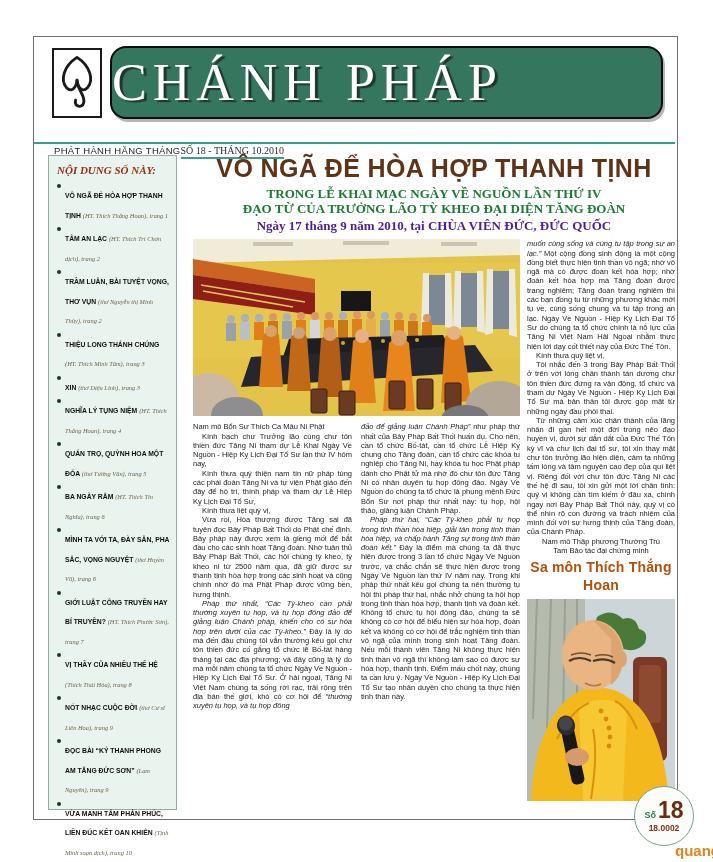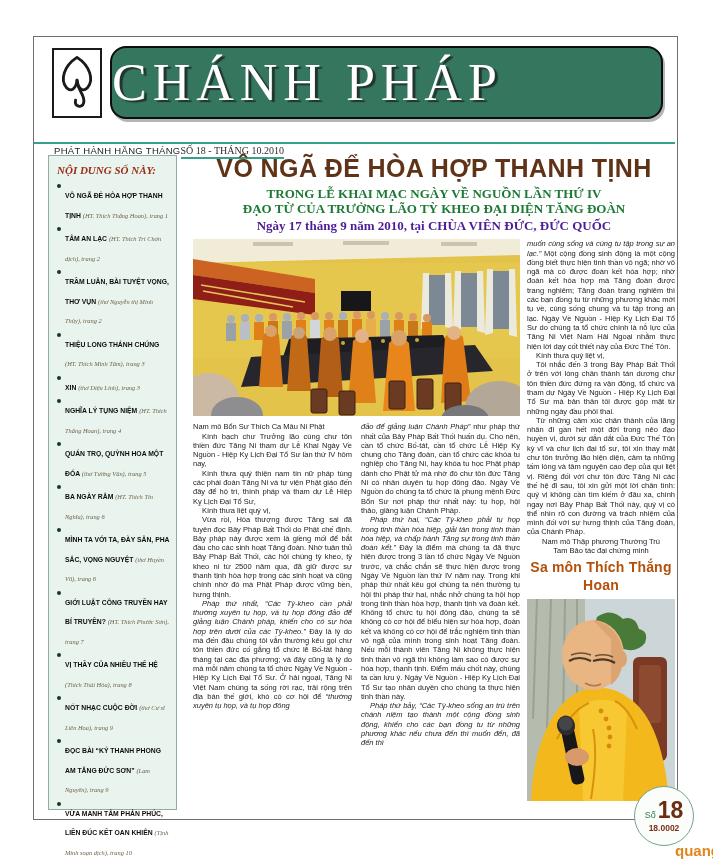--- a/index.html
+++ b/index.html
@@ -39,21 +39,21 @@
   .body-col p{margin:0;text-indent:9px;}
   .body-col p.noindent{text-indent:0;}
   .body-col p.center{text-align:center;text-indent:0;}
   .body-col p.sig{text-align:center;text-indent:0;font-weight:bold;color:#b4500a;font-size:14px;margin-top:4px;letter-spacing:.2px;}
   .ital{font-style:italic;}
   .photo2{display:block;width:148px;height:202px;margin-top:5px;}
 
   
   .issue-badge{position:absolute;left:634px;top:786px;width:58px;height:58px;border-radius:50%;background:#fafdf9;border:1px solid #74a48c;display:flex;flex-direction:column;align-items:center;justify-content:center;z-index:5;}
   .badge-line{display:flex;align-items:baseline;gap:2px;}
-  .so{color:#2a7a4a;font-weight:normal;font-size:9px;}
+  .so{color:#2a7a4a;font-weight:bold;font-size:9px;}
   .num{color:#6b2c10;font-weight:bold;font-size:23px;line-height:1;}
   .bdate{color:#7a3018;font-weight:bold;font-size:8.5px;margin-top:1px;}
   .site{position:absolute;left:675px;top:842px;font-family:Liberation Sans, sans-serif;font-weight:bold;font-size:15px;color:#e2861c;z-index:5;}
 </style>
 </head>
 <body>
 
 <div class="page">
   <div class="page-border"></div>
 
@@ -210,21 +210,20 @@
               <p class="noindent"><span>Nam mô Bổn Sư Thích Ca Mâu Ni Phật</span></p>
               <p><span>Kính bạch chư Trưởng lão cùng chư tôn thiền đức Tăng Ni tham dự Lễ Khai Ngày Về Nguồn - Hiệp Kỵ Lịch Đại Tổ Sư lần thứ IV hôm nay,</span></p>
               <p><span>Kính thưa quý thiện nam tín nữ pháp tùng các phái đoàn Tăng Ni và tự viện Phật giáo đến đây để hộ trì, thính pháp và tham dự Lễ Hiệp Kỵ Lịch Đại Tổ Sư,</span></p>
               <p><span>Kính thưa liệt quý vị,</span></p>
               <p><span>Vừa rồi, Hòa thượng được Tăng sai đã tuyên đọc Bảy Pháp Bất Thối do Phật chế định. Bảy pháp này được xem là giềng mối để bắt đầu cho các sinh hoạt Tăng đoàn. Nhờ tuân thủ Bảy Pháp Bất Thối, các hội chúng tỳ kheo, tỳ kheo ni từ 2500 năm qua, đã giữ được sự thanh tịnh hòa hợp trong các sinh hoạt và cũng chính nhờ đó mà Phật Pháp được vững bền, hưng thịnh.</span></p>
               <p><span class="ital">Pháp thứ nhất, “Các Tỳ-kheo cần phải thường xuyên tụ họp, và tụ họp đông đảo để giảng luận Chánh pháp, khiến cho có sự hòa hợp trên dưới của các Tỳ-kheo.”</span><span> Đây là lý do mà đến đâu chúng tôi vẫn thường kêu gọi chư tôn thiền đức cố gắng tổ chức lễ Bố-tát hàng tháng tại các địa phương; và đây cũng là lý do mà mỗi năm chúng ta tổ chức Ngày Về Nguồn - Hiệp Kỵ Lịch Đại Tổ Sư. Ở hải ngoại, Tăng Ni Việt Nam chúng ta sống rời rạc, trải rộng trên địa bàn thế giới, khó có cơ hội để </span><span class="ital">“thường xuyên tụ họp, và tụ họp đông</span></p>
             </div>
           <div class="body-col">
               <p class="noindent"><span class="ital">đảo để giảng luận Chánh Pháp”</span><span> như pháp thứ nhất của Bảy Pháp Bất Thối huấn dụ. Cho nên, cần tổ chức Bố-tát, cần tổ chức Lễ Hiệp Kỵ chung cho Tăng đoàn, cần tổ chức các khóa tu nghiệp cho Tăng Ni, hay khóa tu học Phật pháp dành cho Phật tử mà nhờ đó chư tôn đức Tăng Ni có nhân duyên tụ họp đông đảo. Ngày Về Nguồn do chúng ta tổ chức là phụng mệnh Đức Bổn Sư nơi pháp thứ nhất này: tụ họp, hội thảo, giảng luận Chánh Pháp.</span></p>
               <p><span class="ital">Pháp thứ hai, “Các Tỳ-kheo phải tụ họp trong tinh thần hòa hiệp, giải tán trong tinh thần hòa hiệp, và chấp hành Tăng sự trong tinh thần đoàn kết.”</span><span> Đây là điểm mà chúng ta đã thực hiện được trong 3 lần tổ chức Ngày Về Nguồn trước, và chắc chắn sẽ thực hiện được trong Ngày Về Nguồn lần thứ IV năm nay. Trong khi pháp thứ nhất kêu gọi chúng ta nên thường tụ hội thì pháp thứ hai, nhắc nhở chúng ta hội họp trong tinh thần hòa hợp, thanh tịnh và đoàn kết. Không tổ chức tụ hội đông đảo, chúng ta sẽ không có cơ hội để biểu hiện sự hòa hợp, đoàn kết và không có cơ hội để trắc nghiệm tinh thần vô ngã của mình trong sinh hoạt Tăng đoàn. Nếu mỗi thành viên Tăng Ni không thực hiện tinh thần vô ngã thì không làm sao có được sự hòa hợp, thanh tịnh. Điểm mấu chốt này, chúng ta cần lưu ý. Ngày Về Nguồn - Hiệp Kỵ Lịch Đại Tổ Sư tạo nhân duyên cho chúng ta thực hiện tinh thần này.</span></p>
-              <p><span class="ital">Pháp thứ bảy, “Các Tỳ-kheo sống an trú trên chánh niệm tạo thành một cộng đồng sinh động, khiến cho các bạn đồng tu từ những phương khác nếu chưa đến thì muốn đến, đã đến thì</span></p>
             </div>
         </div>
       </div>
       <div class="body-col col3">
         <div>
             <p class="noindent"><span class="ital">muốn cùng sống và cùng tu tập trong sự an lạc.”</span><span> Một cộng đồng sinh động là một cộng đồng biết thực hiện tinh thần vô ngã; nhờ vô ngã mà có được đoàn kết hòa hợp; nhờ đoàn kết hòa hợp mà Tăng đoàn được trang nghiêm; Tăng đoàn trang nghiêm thì các bạn đồng tu từ những phương khác mới tụ về, cùng sống chung và tu tập trong an lạc. Ngày Về Nguồn - Hiệp Kỵ Lịch Đại Tổ Sư do chúng ta tổ chức chính là nỗ lực của Tăng Ni Việt Nam Hải Ngoại nhằm thực hiện lời dạy cốt thiết này của Đức Thế Tôn.</span></p>
             <p><span>Kính thưa quý liệt vị,</span></p>
             <p><span>Tôi nhắc đến 3 trong Bảy Pháp Bất Thối ở trên với lòng chân thành tán dương chư tôn thiền đức đứng ra vận động, tổ chức và tham dự Ngày Về Nguồn - Hiệp Kỵ Lịch Đại Tổ Sư mà bản thân tôi được góp mặt từ những ngày đầu phôi thai.</span></p>
             <p><span>Từ những cảm xúc chân thành của lãng nhân đi gần hết một đời trong nẻo đạo huyền vi, dưới sự dẫn dắt của Đức Thế Tôn kỳ vĩ và chư lịch đại tổ sư, tôi xin thay mặt chư tôn trưởng lão hiện diện, cảm tạ những tấm lòng và tâm nguyện cao đẹp của quí liệt vị. Riêng đối với chư tôn đức Tăng Ni các thế hệ đi sau, tôi xin gửi một lời chân tình: quý vị không cần tìm kiếm ở đâu xa, chính ngay nơi Bảy Pháp Bất Thối này, quý vị có thể nhìn rõ con đường và trách nhiệm của mình đối với sự hưng thịnh của Tăng đoàn, của Chánh Pháp.</span></p>
             <p class="center"><span>Nam mô Thập phương Thường Trú</span></p>

